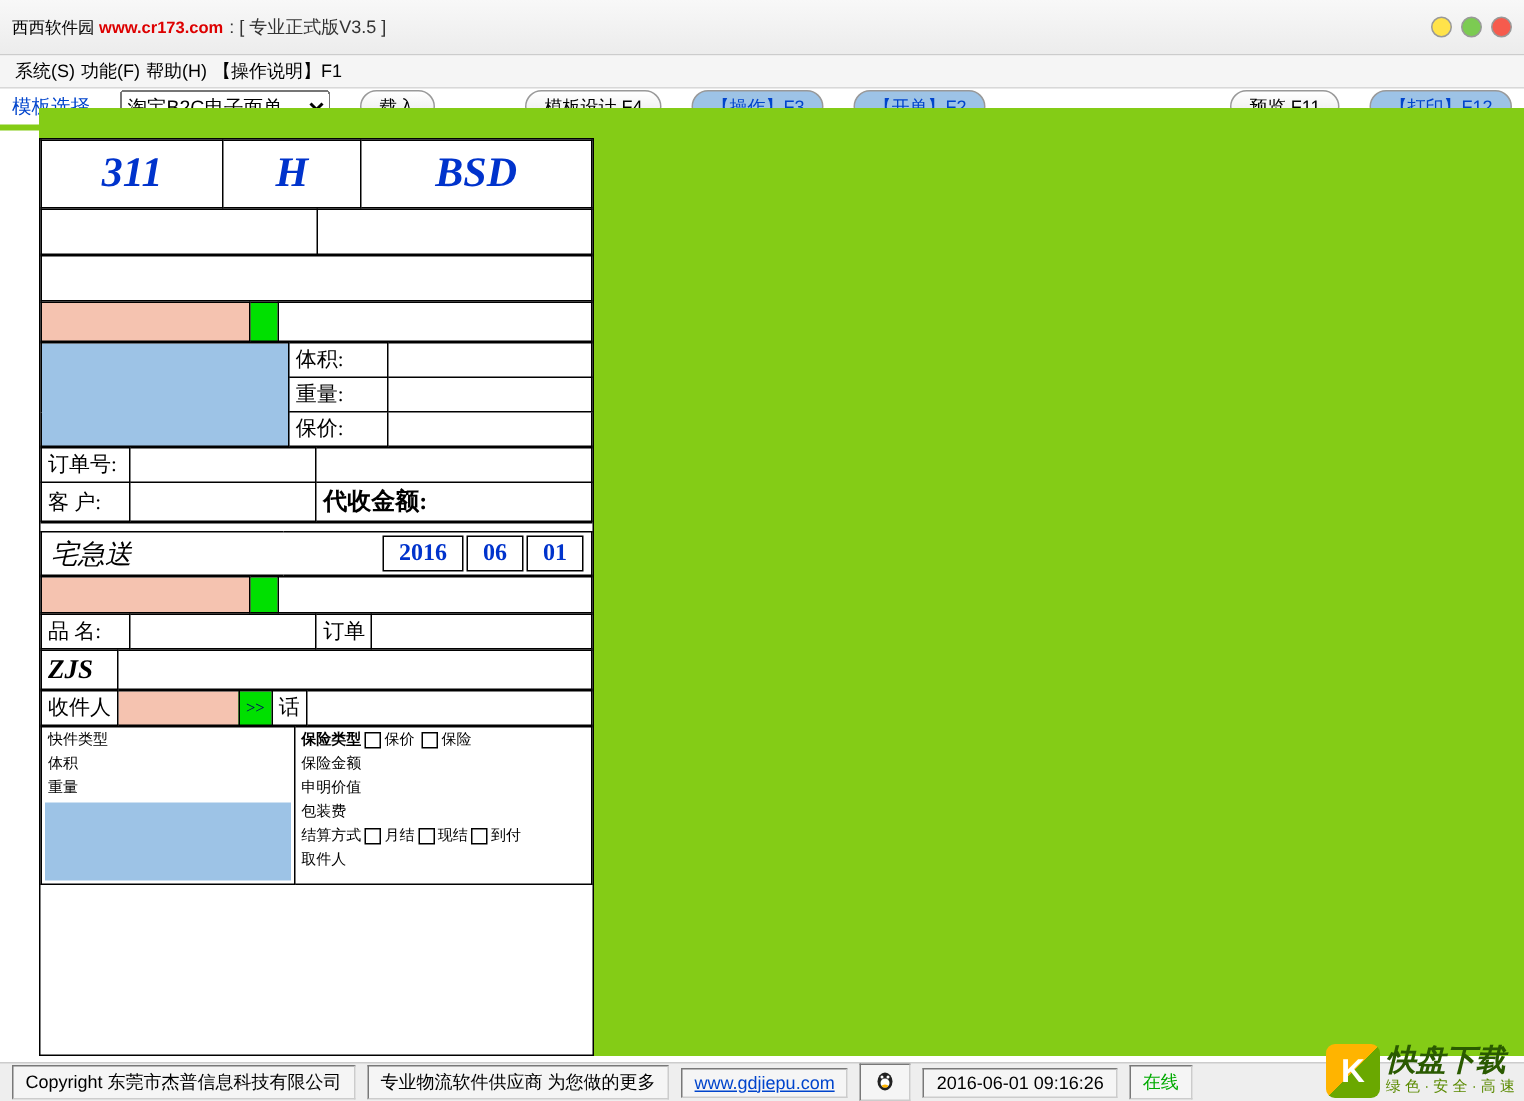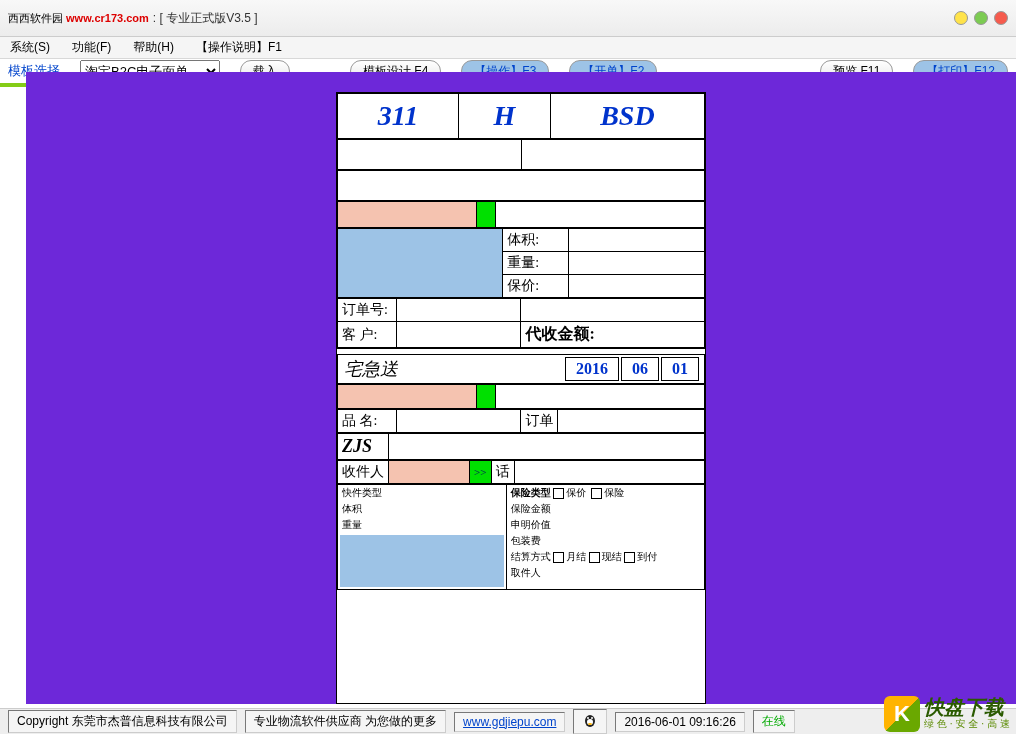--- a/index.html
+++ b/index.html
@@ -8,30 +8,30 @@
 .titlebar { height: 22px; background: linear-gradient(#f8f8f8,#ececec); border-bottom: 1px solid #ccc; display: flex; align-items: center; padding: 18px 8px; }
 .titlebar .logo { font-size: 11px; }
 .titlebar .logo .red { color: #d00; font-weight: bold; }
 .titlebar .title { margin-left: 4px; color: #333; }
 .titlebar .win-controls { margin-left: auto; display: flex; gap: 6px; }
 .dot { width: 14px; height: 14px; border-radius: 50%; border: 1px solid #999; }
 .dot.min { background: #ffe34a; }
 .dot.max { background: #7ccb52; }
 .dot.close { background: #f65b4d; }
 
-.menubar { height: 22px; background: #f5f5f5; border-bottom: 1px solid #d8d8d8; display: flex; align-items: center; padding: 0 10px; gap: 22px; font-size: 12px; }
+.menubar { height: 22px; background: #f5f5f5; border-bottom: 1px solid #d8d8d8; display: flex; align-items: center; padding: 0 10px; gap: 4px; font-size: 12px; }
 
 .toolbar { height: 28px; display: flex; align-items: center; padding: 2px 8px; gap: 20px; border-bottom: 4px solid #84cc16; }
 .toolbar .lbl { color: #0044cc; font-size: 13px; }
 .toolbar select { font-size: 13px; height: 22px; width: 140px; }
 .tbtn { height: 22px; padding: 0 12px; border: 1px solid #999; border-radius: 11px; background: linear-gradient(#fff,#e8e8e8); font-size: 12px; cursor: pointer; display: inline-flex; align-items: center; }
 .tbtn.blue { color: #0044cc; }
 .toolbar .spacer { flex: 1; }
 
-.canvas { position: absolute; top: 72px; left: 0; right: 0; bottom: 30px; background: #6d28d9; overflow: auto; display: flex; justify-content: center; padding-top: 20px; margin-left: 26px; }
+.canvas { position: absolute; top: 72px; left: 0; right: 0; bottom: 30px; background: #84cc16; overflow: auto; display: flex; padding-top: 20px; margin-left: 26px; }
 
 .form { width: 370px; background: #fff; border: 1px solid #000; font-family: "SimSun", serif; }
 .form td { border: 1px solid #000; }
 .form table { border-collapse: collapse; width: 100%; }
 .big { font-size: 28px; font-weight: bold; color: #0033cc; font-style: italic; text-align: center; padding: 6px 0; }
 .row-empty td { height: 30px; }
 .pink { background: #f5c3b0; }
 .green { background: #00e000; }
 .blue { background: #9dc3e6; }
 .small { font-size: 11px; }

